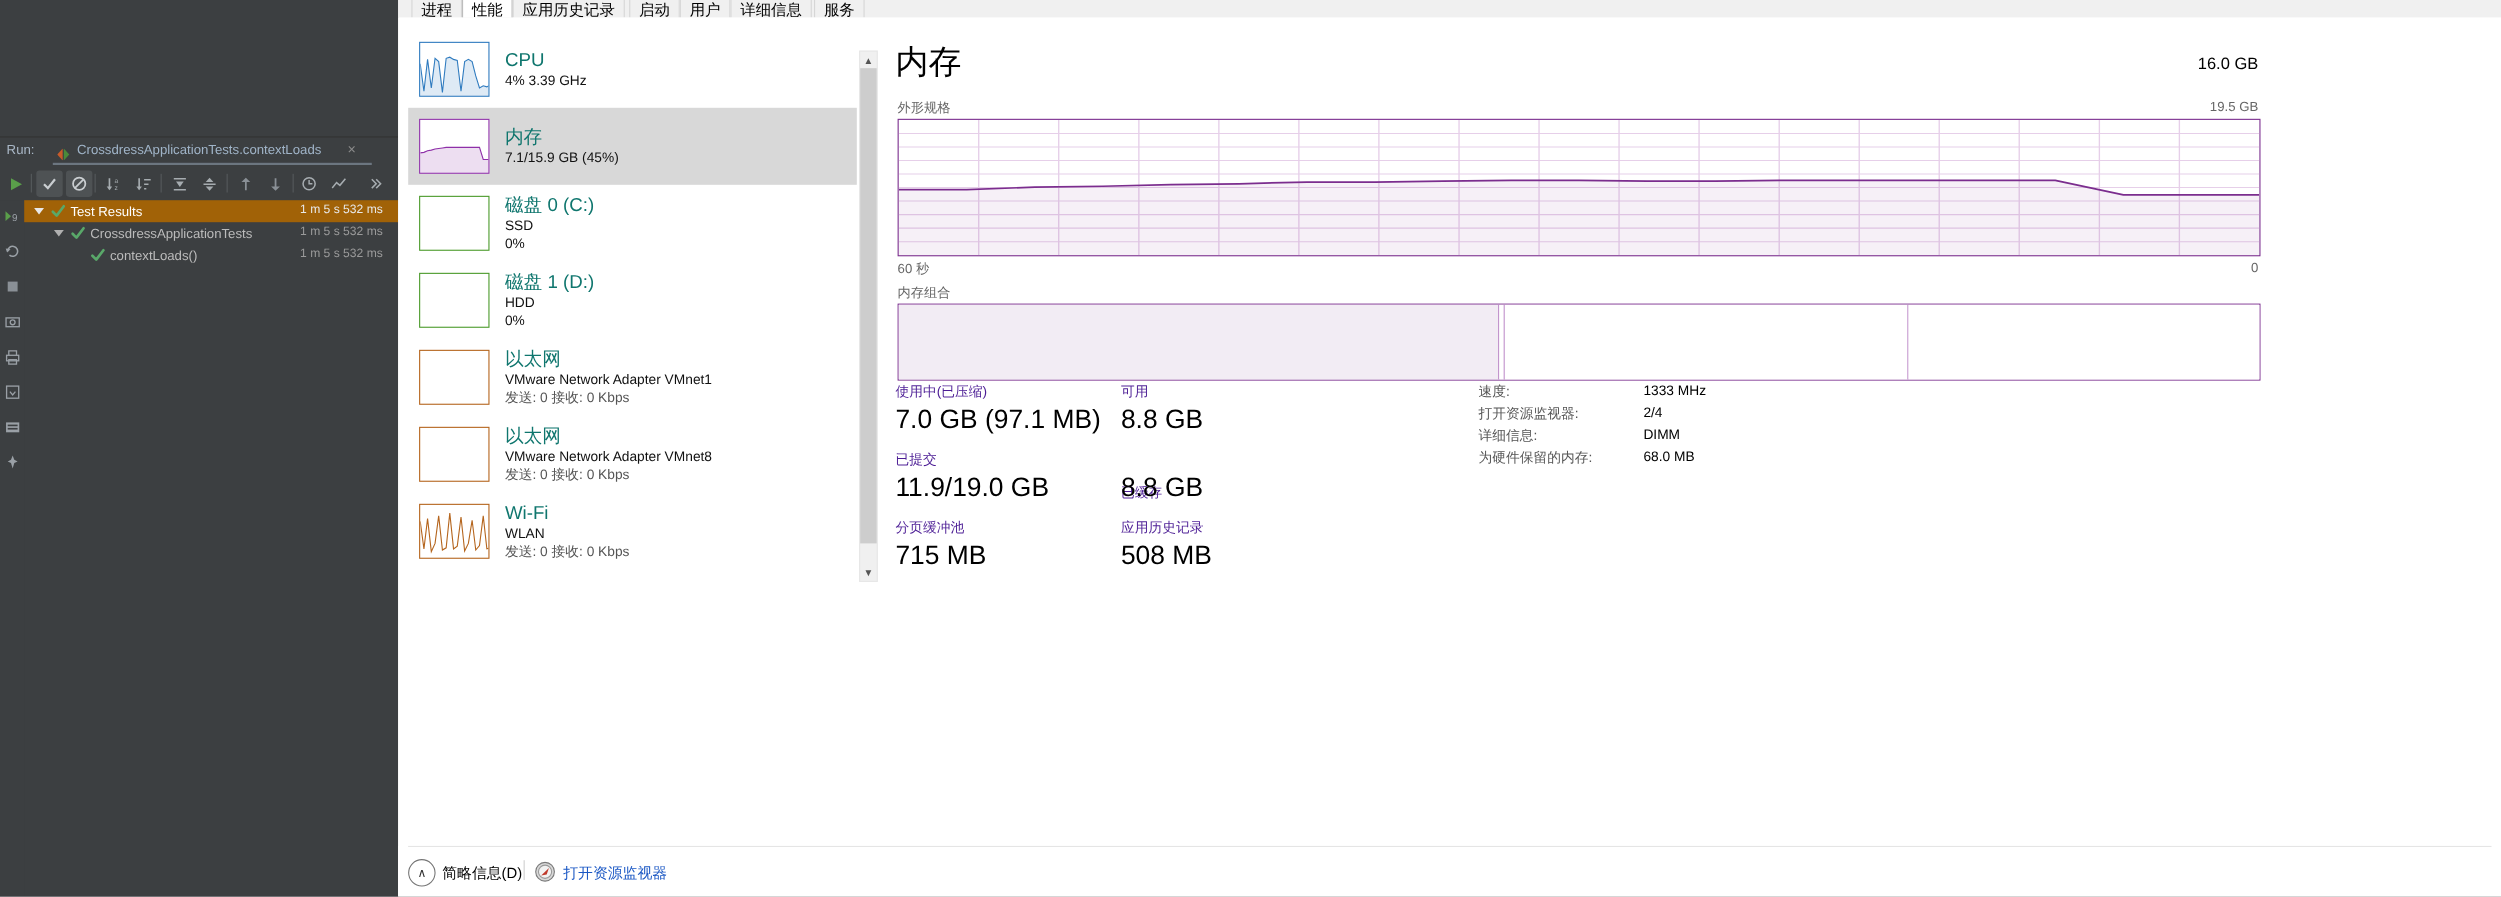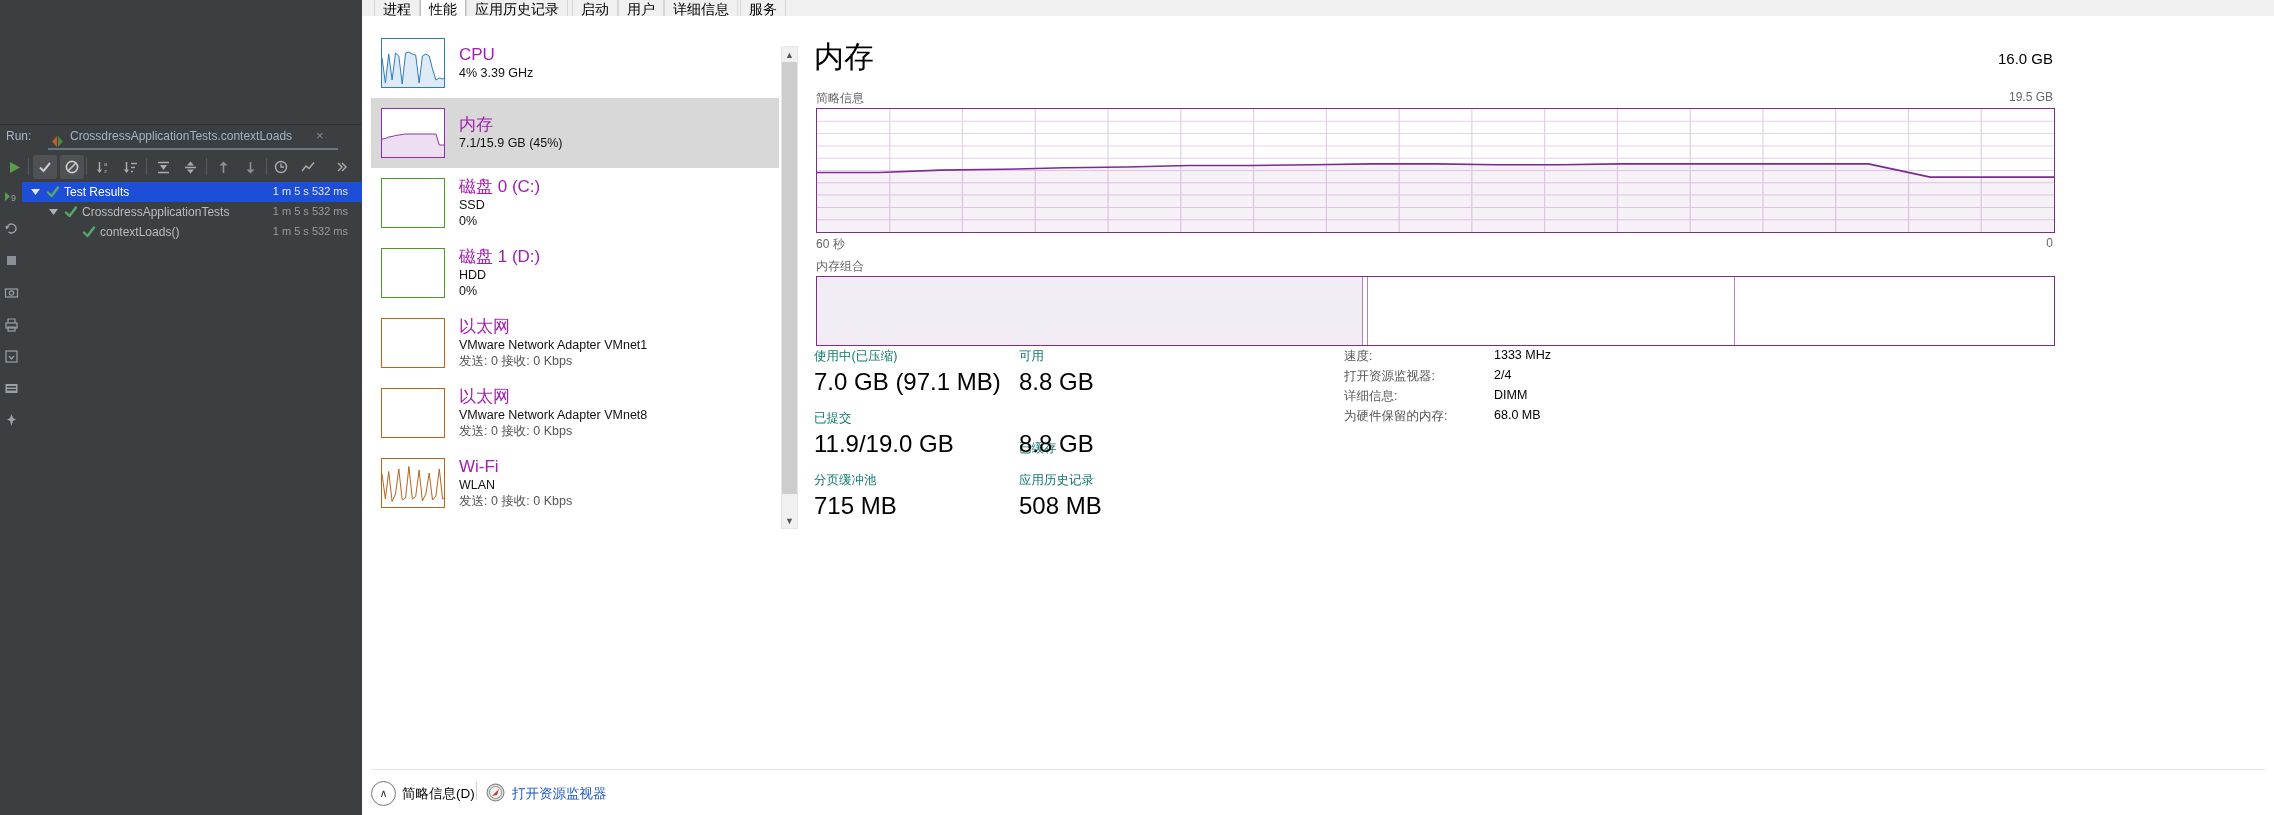--- a/index.html
+++ b/index.html
@@ -25,21 +25,21 @@
 
   .ide-toolbar{position:absolute;left:0;top:152px;width:362px;height:30px;}
   .tb{position:absolute;top:3px;width:24px;height:24px;display:flex;align-items:center;justify-content:center;}
   .tbdiv{position:absolute;top:6px;width:1px;height:17px;background:#555a5c;}
 
   .ide-gutter{position:absolute;left:0;top:182px;width:22px;height:633px;background:#3c3f41;}
   .gi{position:absolute;left:3px;width:17px;height:17px;display:flex;align-items:center;justify-content:center;color:#9aa0a6;}
 
   .tree{position:absolute;left:22px;top:182px;width:340px;height:633px;background:#3c3f41;}
   .trow{position:relative;height:20px;font-size:12px;color:#bbbbbb;}
-  .trow.sel{background:#1d4ed8;color:#ffffff;}
+  .trow.sel{background:#a16207;color:#ffffff;}
   .tri{position:absolute;top:4px;width:11px;height:11px;}
   .tchk{position:absolute;top:3px;width:14px;height:14px;}
   .tlabel{position:absolute;top:3px;white-space:nowrap;}
   .ttime{position:absolute;right:14px;top:3px;font-size:11px;color:#9a9a9a;}
   .trow.sel .ttime{color:#e8e8e8;}
 
   
   .tm{position:absolute;left:362px;top:0;width:1912px;height:815px;background:#ffffff;}
 
   .tabstrip{position:absolute;left:0;top:0;width:1912px;height:16px;background:#f0f0f0;overflow:hidden;}
@@ -49,21 +49,21 @@
   .tab.active{background:#ffffff;border-color:#bdbdbd;z-index:3;}
 
   .tmbody{position:absolute;left:0;top:16px;width:1912px;height:799px;background:#fff;}
 
   
   .devlist{position:absolute;left:9px;top:12px;width:408px;height:493px;background:#fff;overflow:hidden;}
   .dev{position:relative;height:70px;display:flex;align-items:center;padding-left:10px;box-sizing:border-box;}
   .dev.sel{background:#d8d8d8;}
   .devthumb{width:64px;height:50px;flex:0 0 64px;background:#fff;box-sizing:border-box;position:relative;overflow:hidden;}
   .devtxt{margin-left:14px;}
-  .devname{font-size:17px;color:#a21caf;line-height:20px;}
+  .devname{font-size:17px;color:#0f766e;line-height:20px;}
   .devsub{font-size:12.5px;color:#111;line-height:16px;}
   .devsub2{font-size:12.5px;color:#555;line-height:16px;}
 
   .vscroll{position:absolute;left:419px;top:30px;width:17px;height:483px;background:#f0f0f0;border:1px solid #e6e6e6;box-sizing:border-box;}
   .vs-up,.vs-dn{position:absolute;left:0;width:15px;height:15px;display:flex;align-items:center;justify-content:center;font-size:9px;color:#555;}
   .vs-up{top:0;} .vs-dn{bottom:0;}
   .vs-thumb{position:absolute;left:0;top:15px;width:15px;height:432px;background:#cdcdcd;}
 
   
   .tooltip{position:absolute;left:219px;top:262px;width:206px;min-height:38px;background:#fff;border:1px solid #9a9a9a;
@@ -81,21 +81,21 @@
          background:#fff;box-sizing:border-box;overflow:hidden;}
   .gaxL{position:absolute;left:2px;top:208px;font-size:12px;color:#666;}
   .gaxR{position:absolute;right:6px;top:208px;font-size:12px;color:#666;}
 
   .ccap{position:absolute;left:2px;top:230px;}
   .comp{position:absolute;left:2px;top:248px;right:4px;height:70px;border:1px solid #7b2d8e;box-sizing:border-box;display:flex;}
   .cseg{height:100%;box-sizing:border-box;}
 
   
   .stats{position:absolute;left:452px;top:332px;width:1245px;height:170px;}
-  .slabel{position:absolute;font-size:12.5px;color:#0f766e;}
+  .slabel{position:absolute;font-size:12.5px;color:#4c1d95;}
   .svalue{position:absolute;font-size:24px;color:#000;line-height:28px;}
   .rlabel{position:absolute;font-size:12.5px;color:#555;}
   .rvalue{position:absolute;font-size:12.5px;color:#000;}
 
   
   .footer{position:absolute;left:0;bottom:0;width:1912px;height:46px;background:#fff;}
   .fsep{position:absolute;left:9px;top:0;width:1894px;height:1px;background:#e5e5e5;}
   .fcircle{position:absolute;left:9px;top:12px;width:23px;height:23px;border:1px solid #767676;border-radius:50%;
            display:flex;align-items:center;justify-content:center;font-size:11px;color:#333;}
   .fbrief{position:absolute;left:40px;top:16px;font-size:13.5px;color:#000;}
@@ -390,21 +390,21 @@
         <div class="vs-up">▲</div>
         <div class="vs-thumb"></div>
         <div class="vs-dn">▼</div>
       </div>
 
 
       <div class="detail">
         <div class="dtitle">内存</div>
         <div class="dtotal">16.0 GB</div>
 
-        <div class="cap gcap">简略信息</div>
+        <div class="cap gcap">外形规格</div>
         <div class="gcapR">19.5 GB</div>
         <div class="graph">
           <svg id="memgraph" width="100%" height="100%" viewBox="0 0 1000 125" preserveAspectRatio="none">
               <line x1="58.8" y1="0" x2="58.8" y2="125" stroke="#e6cfe9" stroke-width="1"></line>
               <line x1="117.6" y1="0" x2="117.6" y2="125" stroke="#e6cfe9" stroke-width="1"></line>
               <line x1="176.5" y1="0" x2="176.5" y2="125" stroke="#e6cfe9" stroke-width="1"></line>
               <line x1="235.3" y1="0" x2="235.3" y2="125" stroke="#e6cfe9" stroke-width="1"></line>
               <line x1="294.1" y1="0" x2="294.1" y2="125" stroke="#e6cfe9" stroke-width="1"></line>
               <line x1="352.9" y1="0" x2="352.9" y2="125" stroke="#e6cfe9" stroke-width="1"></line>
               <line x1="411.8" y1="0" x2="411.8" y2="125" stroke="#e6cfe9" stroke-width="1"></line>

